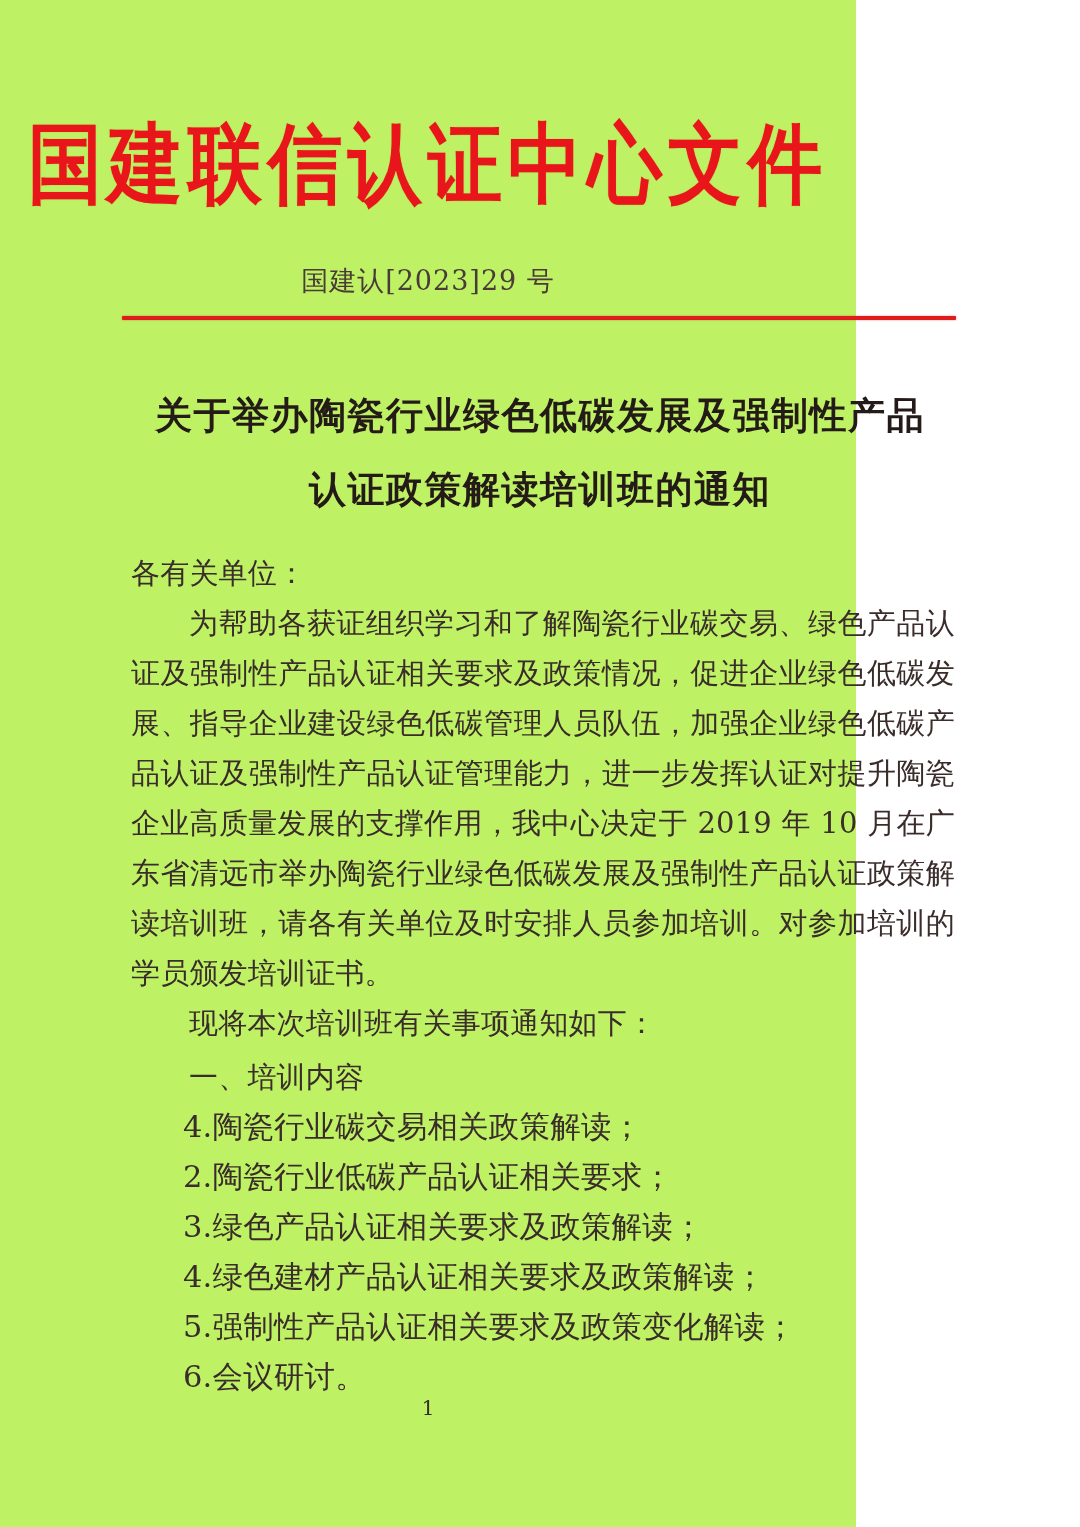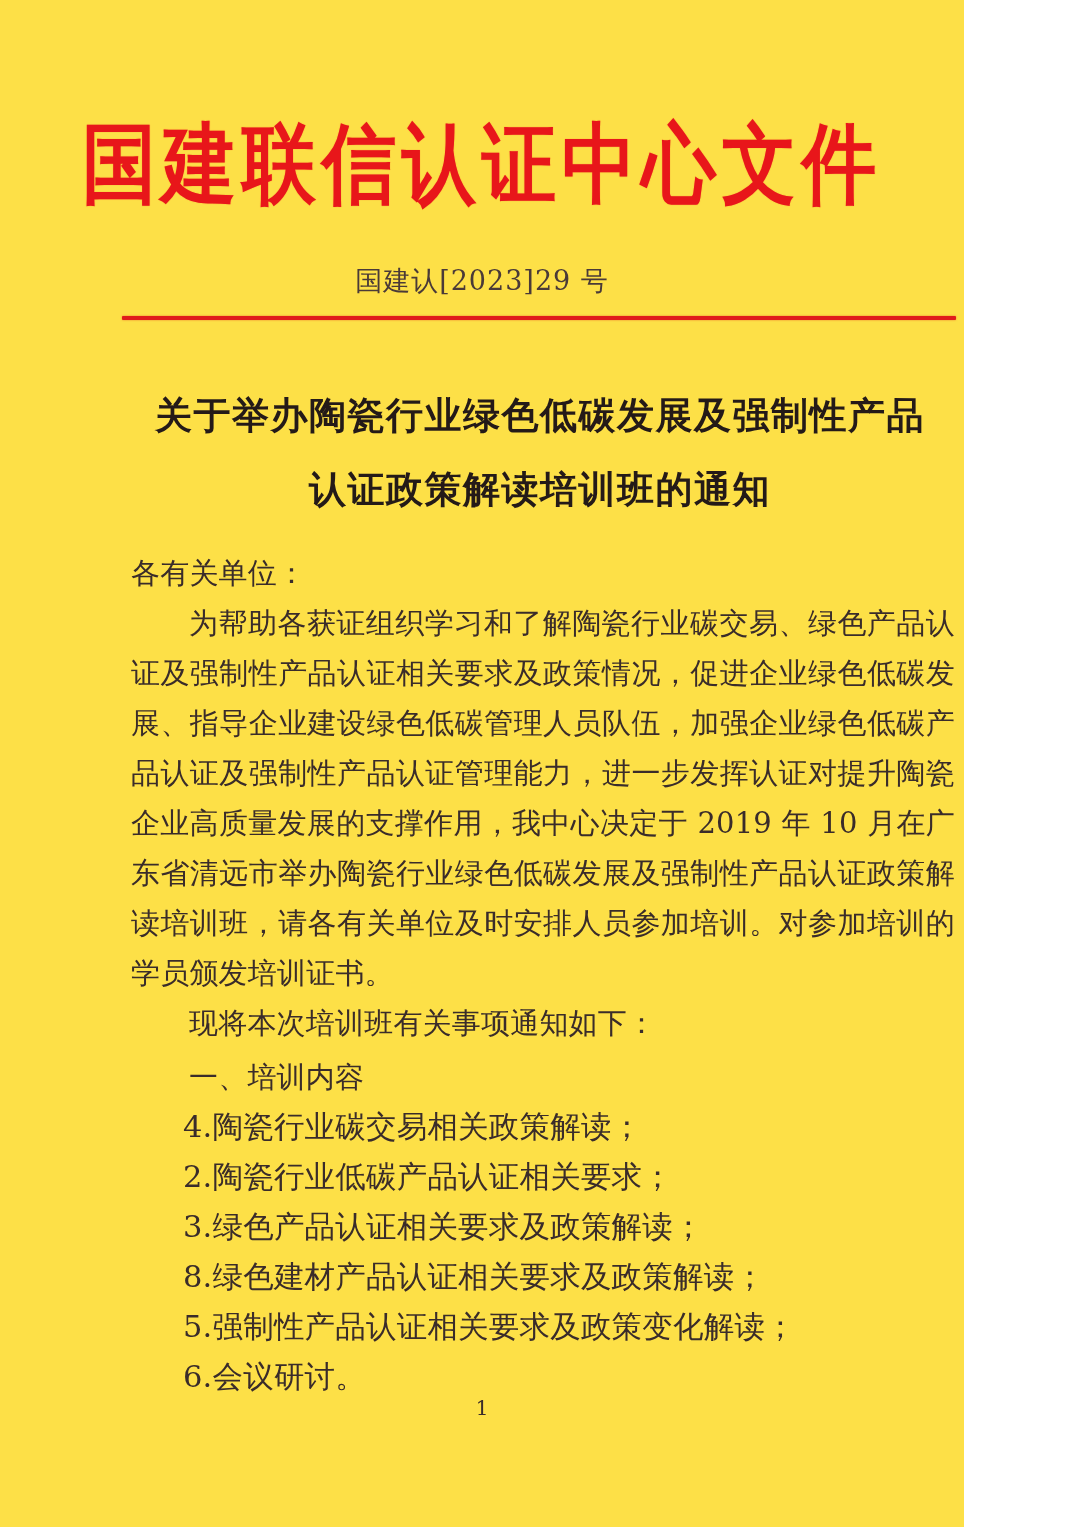--- a/index.html
+++ b/index.html
@@ -10,24 +10,24 @@
   }
   body {
     width: 1080px;
     height: 1527px;
     position: relative;
     font-family: "DejaVu Serif", "Liberation Serif", serif;
     overflow: hidden;
   }
 
   .page {
-    width: 964px;
+    width: 856px;
     height: 1527px;
     position: relative;
-    background: #fde047;
+    background: #bef264;
     box-sizing: border-box;
   }
 
   
   .masthead {
     position: absolute;
     left: 0;
     right: 0;
     top: 118px;
     text-align: center;
@@ -162,21 +162,21 @@
     <p class="p para-indent">为帮助各获证组织学习和了解陶瓷行业碳交易、绿色产品认证及强制性产品认证相关要求及政策情况，促进企业绿色低碳发展、指导企业建设绿色低碳管理人员队伍，加强企业绿色低碳产品认证及强制性产品认证管理能力，进一步发挥认证对提升陶瓷企业高质量发展的支撑作用，我中心决定于 2019 年 10 月在广东省清远市举办陶瓷行业绿色低碳发展及强制性产品认证政策解读培训班，请各有关单位及时安排人员参加培训。对参加培训的学员颁发培训证书。</p>
 
     <p class="p para-indent">现将本次培训班有关事项通知如下：</p>
 
     <p class="p section-head">一、培训内容</p>
 
     <ul class="list">
       <li>4.陶瓷行业碳交易相关政策解读；</li>
       <li>2.陶瓷行业低碳产品认证相关要求；</li>
       <li>3.绿色产品认证相关要求及政策解读；</li>
-      <li>8.绿色建材产品认证相关要求及政策解读；</li>
+      <li>4.绿色建材产品认证相关要求及政策解读；</li>
       <li>5.强制性产品认证相关要求及政策变化解读；</li>
       <li>6.会议研讨。</li>
     </ul>
 
   </div>
 
   <div class="page-number">1</div>
 
 </div>
 

